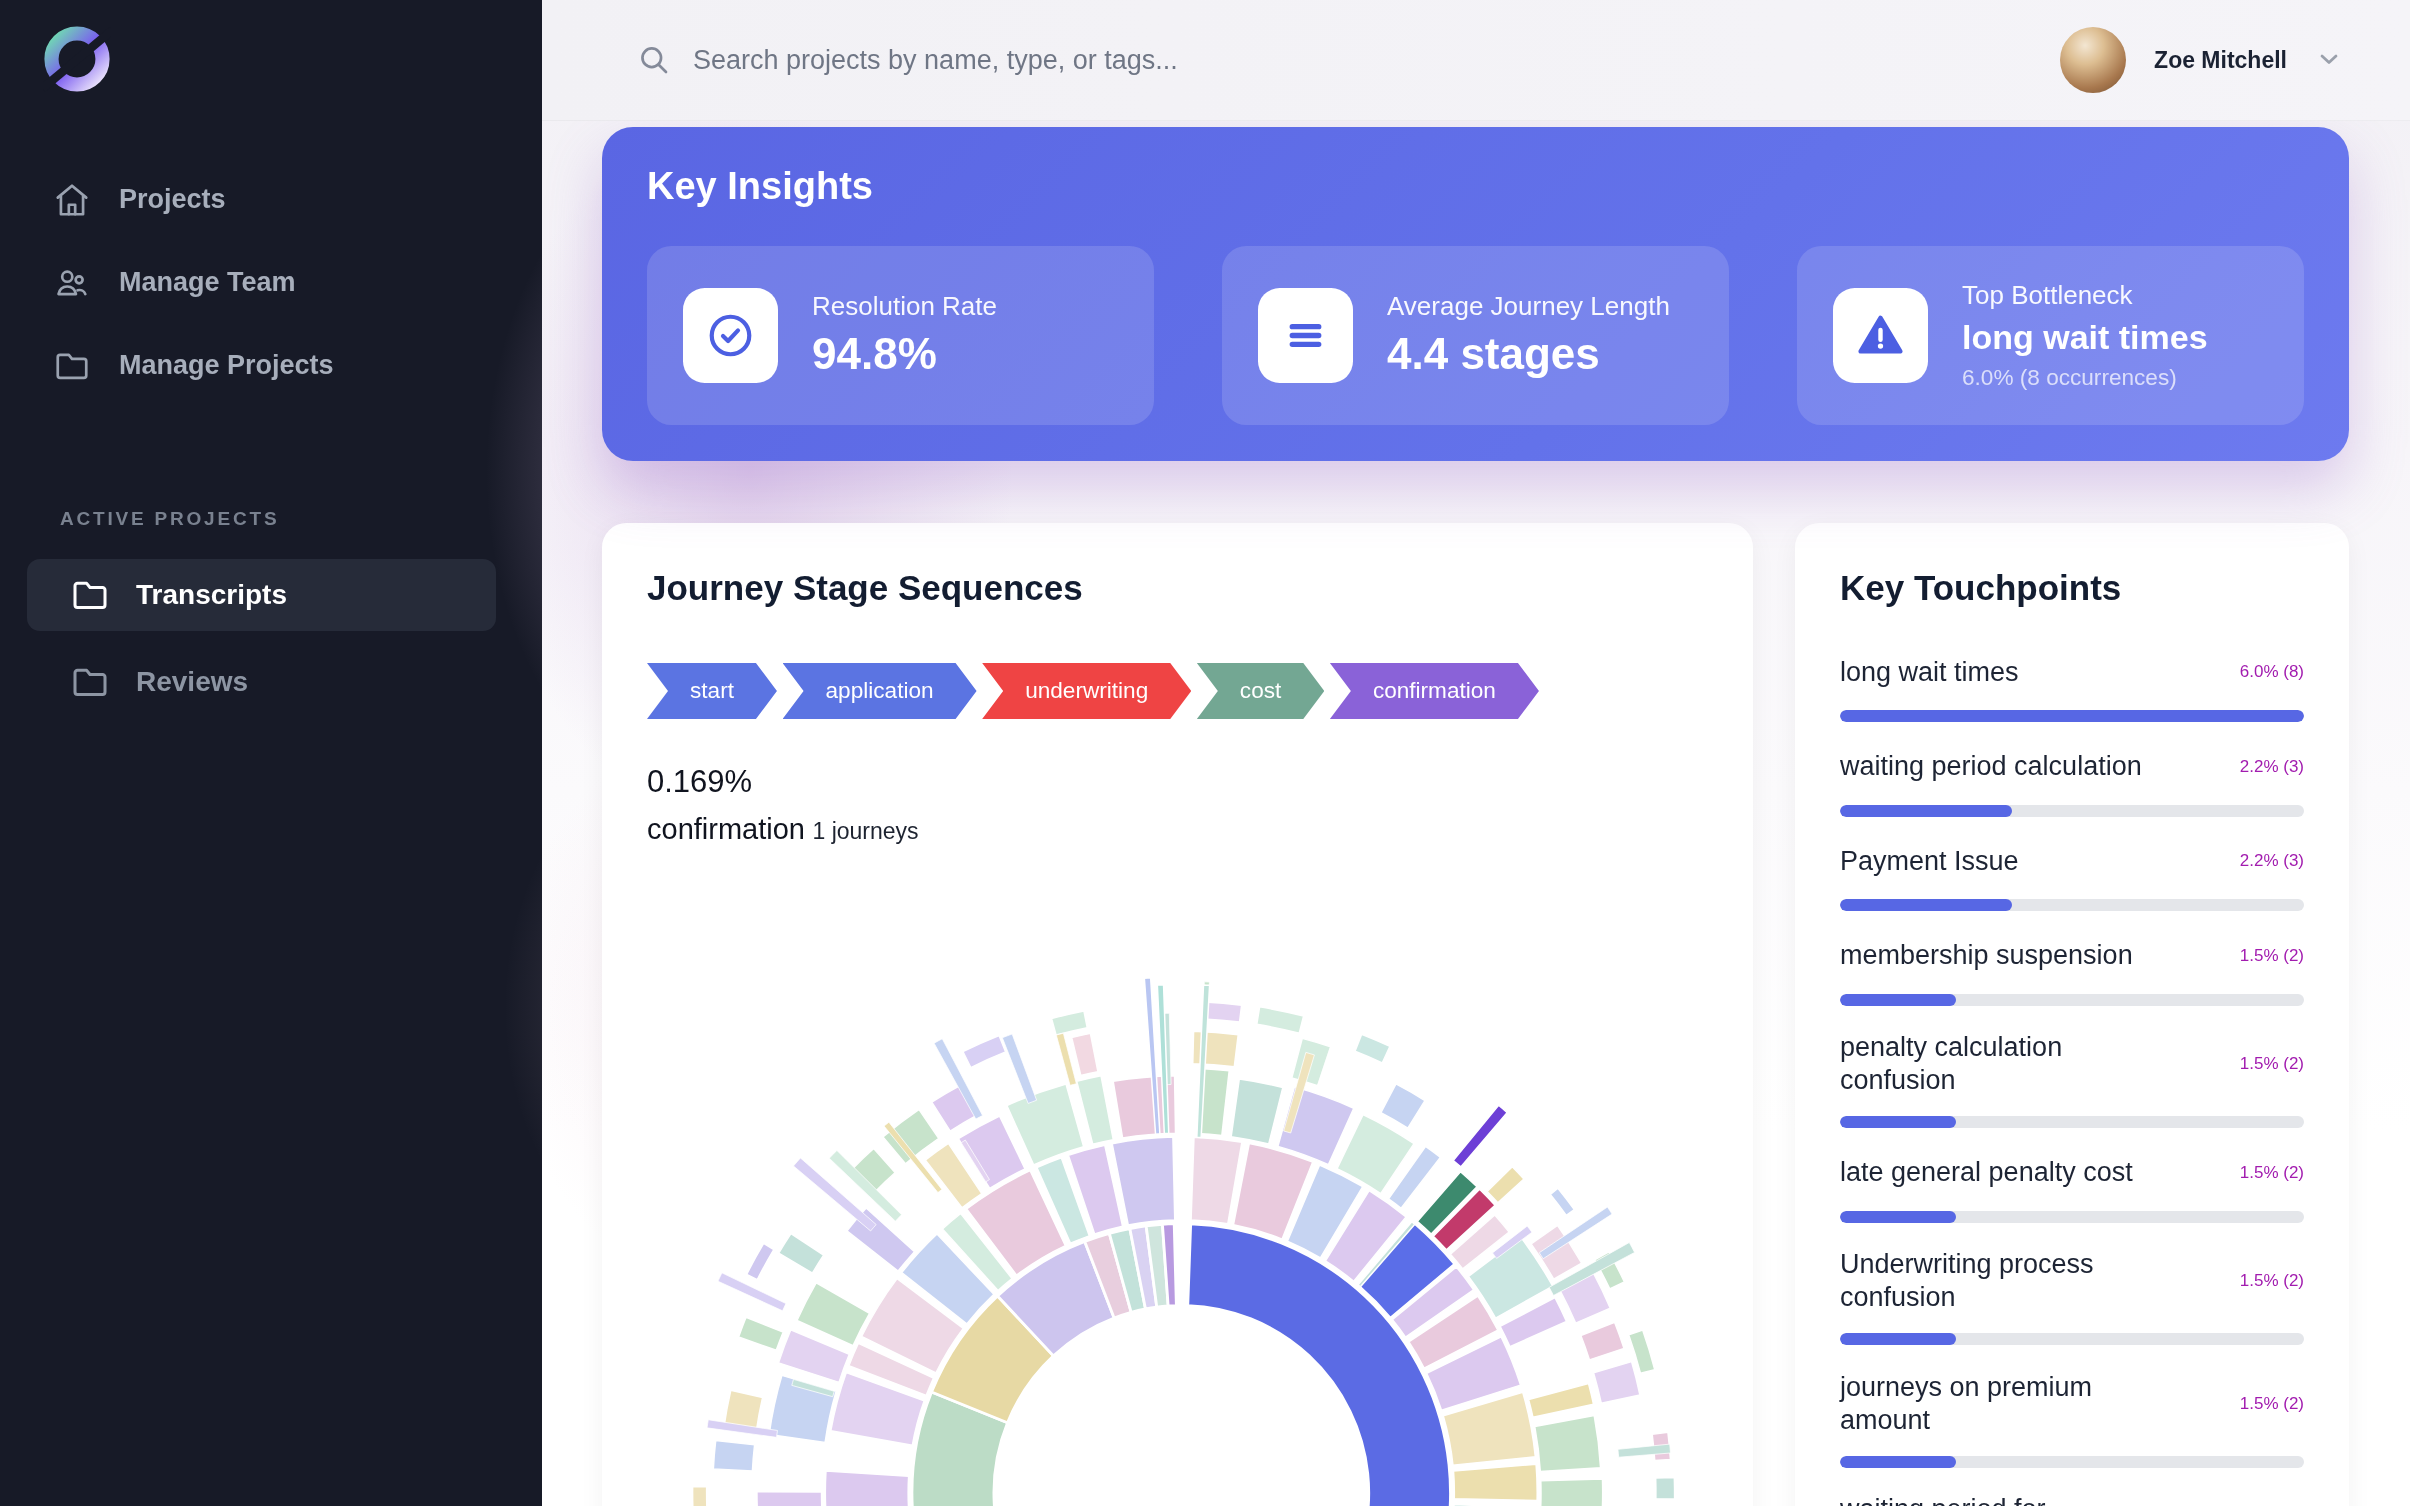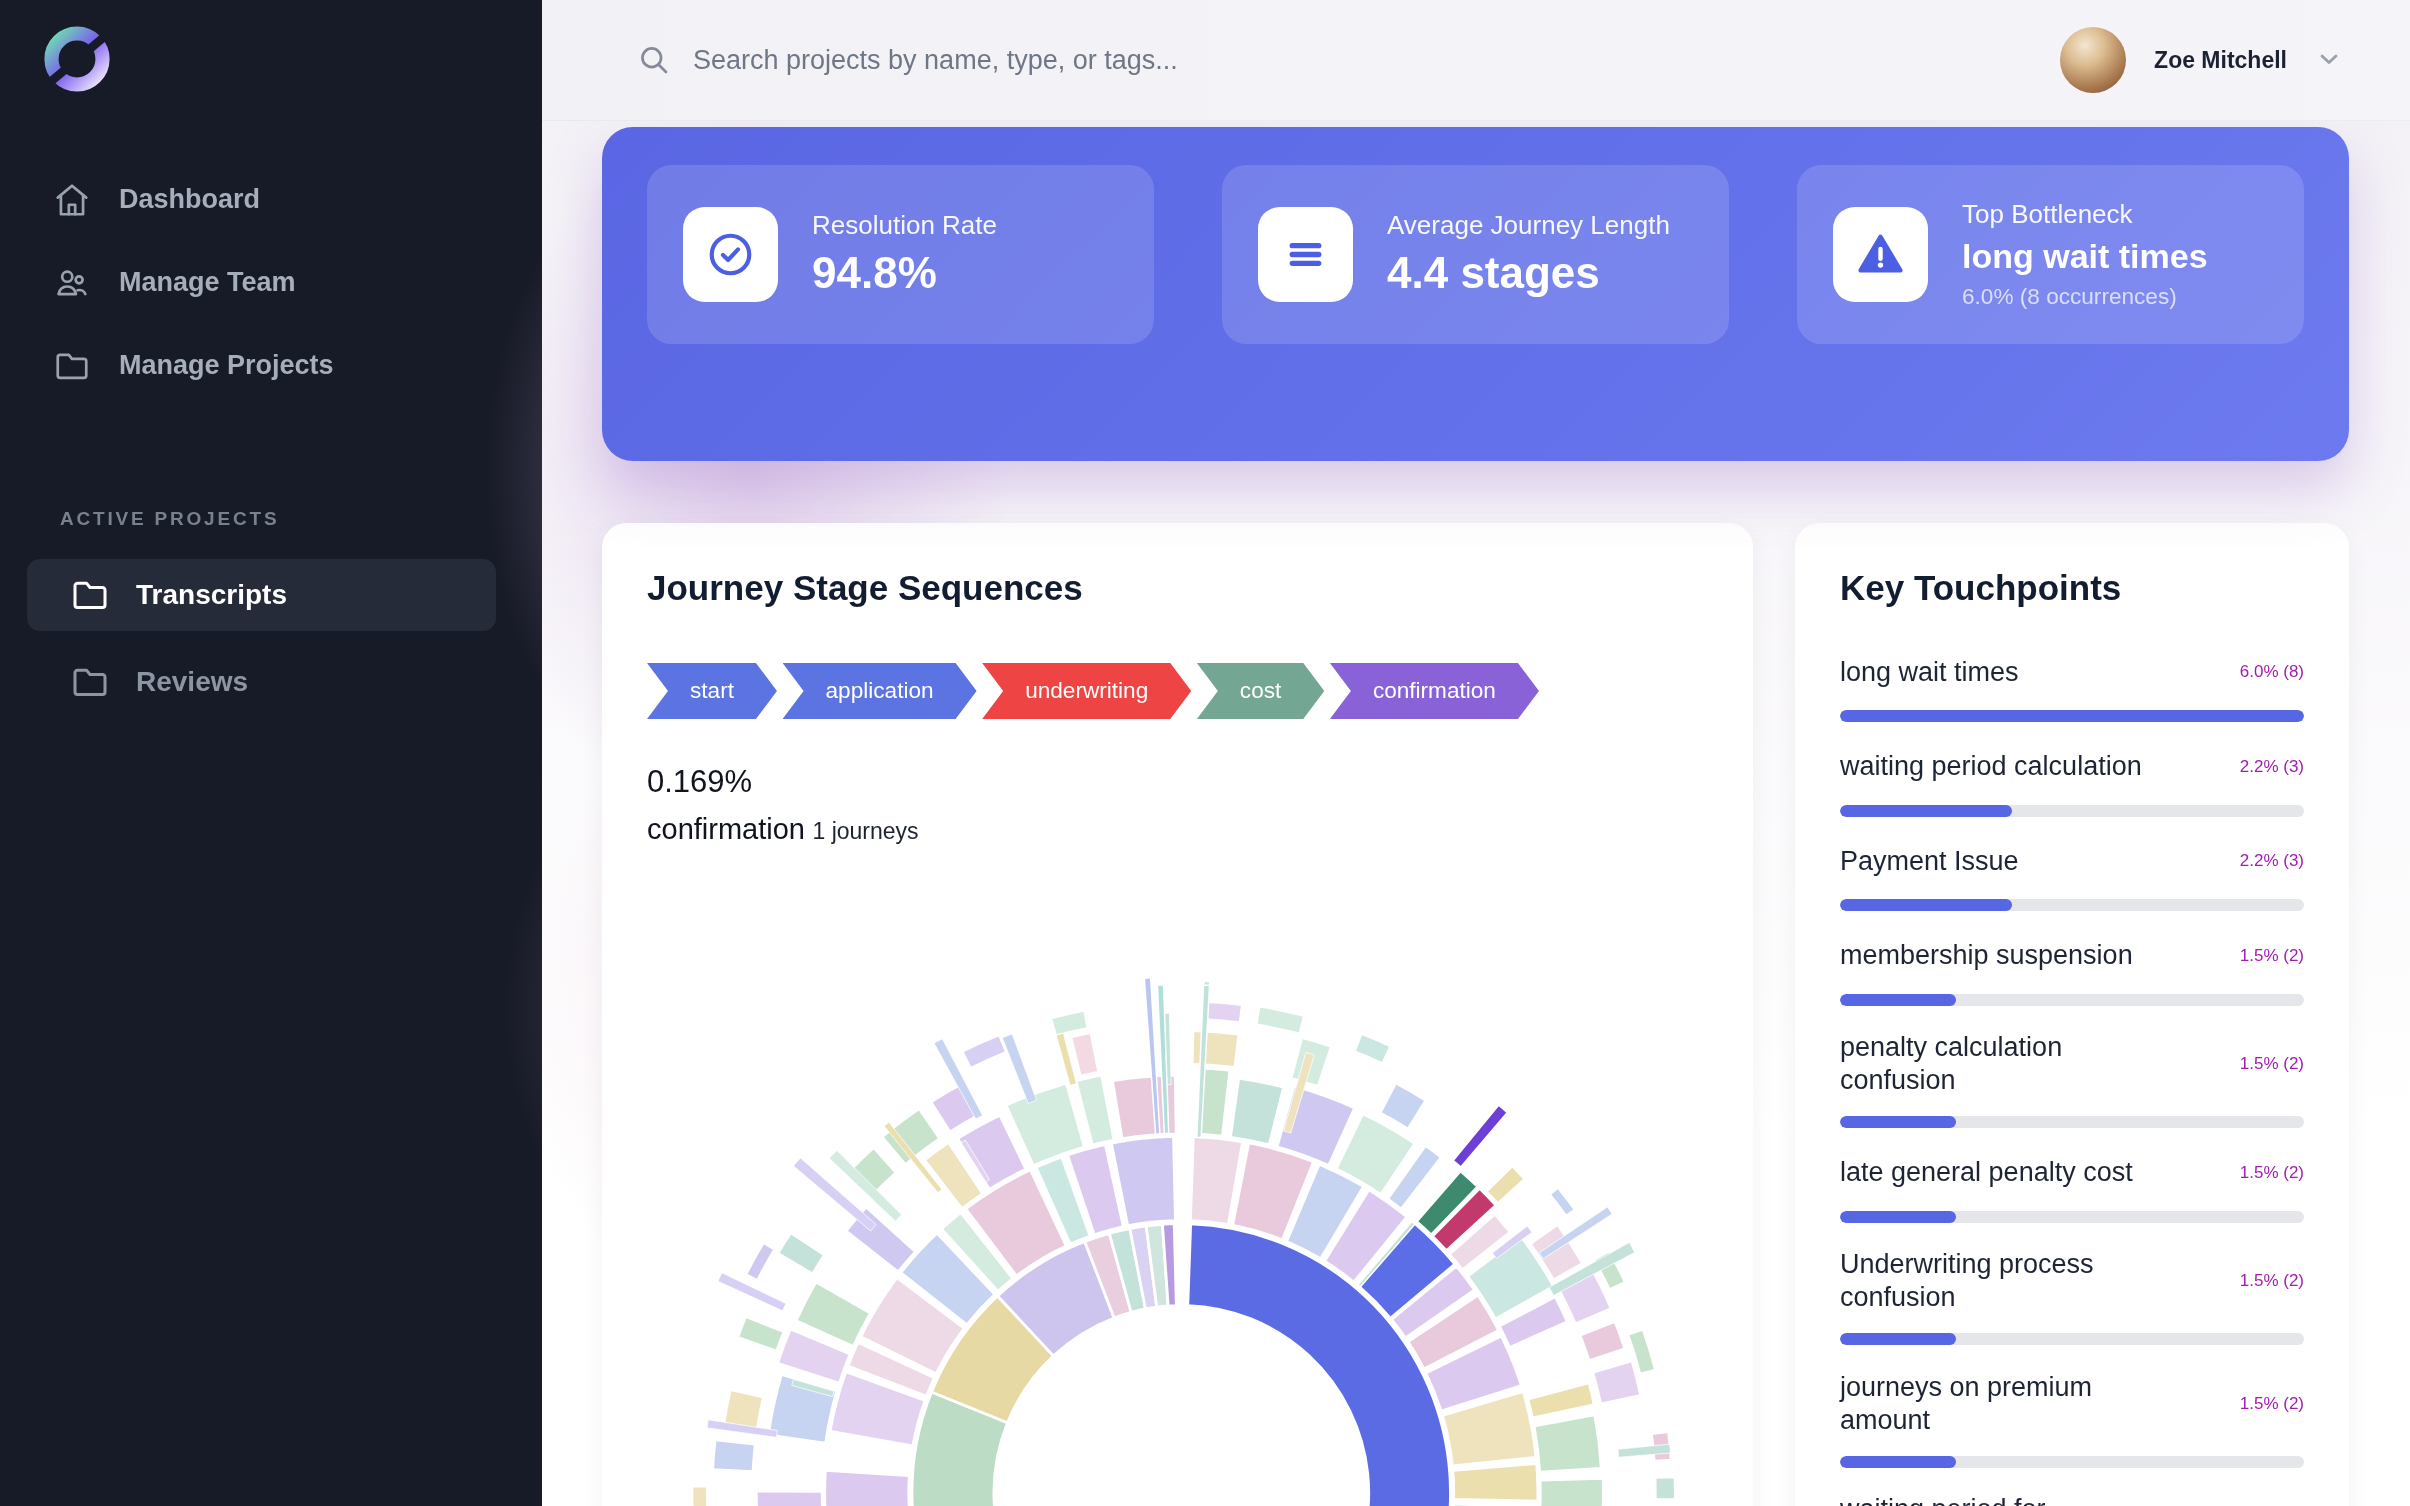--- a/index.html
+++ b/index.html
@@ -105,21 +105,21 @@
 
     <nav class="nav">
       <div class="nav-item">
         <span class="nv-ic">
           <svg viewBox="0 0 24 24" fill="none" stroke="#9aa2b0" stroke-width="1.7" stroke-linecap="round" stroke-linejoin="round">
             <path d="M3 10.5 12 3l9 7.5"></path>
               <path d="M5 9.5V21h14V9.5"></path>
               <path d="M10 21v-6h4v6"></path>
           </svg>
         </span>
-        <span class="nv-label">Dashboard</span>
+        <span class="nv-label">Projects</span>
       </div>
       <div class="nav-item">
         <span class="nv-ic">
           <svg viewBox="0 0 24 24" fill="none" stroke="#9aa2b0" stroke-width="1.7" stroke-linecap="round" stroke-linejoin="round">
             <circle cx="9" cy="8" r="3.2"></circle>
               <circle cx="16.5" cy="10" r="2.2"></circle>
             <path d="M3.5 19c.6-3 2.8-4.8 5.5-4.8S13.9 16 14.5 19z"></path>
               <path d="M15.5 16.6c2.2-.6 4.2.4 4.9 2.4"></path>
           </svg>
         </span>
@@ -171,20 +171,21 @@
           <svg viewBox="0 0 24 24" fill="none" stroke="#9aa0ab" stroke-width="2.4" stroke-linecap="round" stroke-linejoin="round">
             <path d="M6 9.5 12 15l6-5.5"></path>
           </svg>
         </span>
       </div>
     </header>
 
     <div class="content">
 
       <section class="insights">
+        <div class="insights-title">Key Insights</div>
         <div class="stat-row">
           <div class="stat-card">
             <div class="stat-ic">
               <svg viewBox="0 0 24 24" fill="none" stroke="#4c5fe2" stroke-width="1.9" stroke-linecap="round" stroke-linejoin="round">
                 <circle cx="12" cy="12" r="8.5"></circle>
                   <path d="m8.6 12.2 2.3 2.3 4.5-4.8"></path>
               </svg>
             </div>
             <div>
               <div class="stat-label">Resolution Rate</div>

